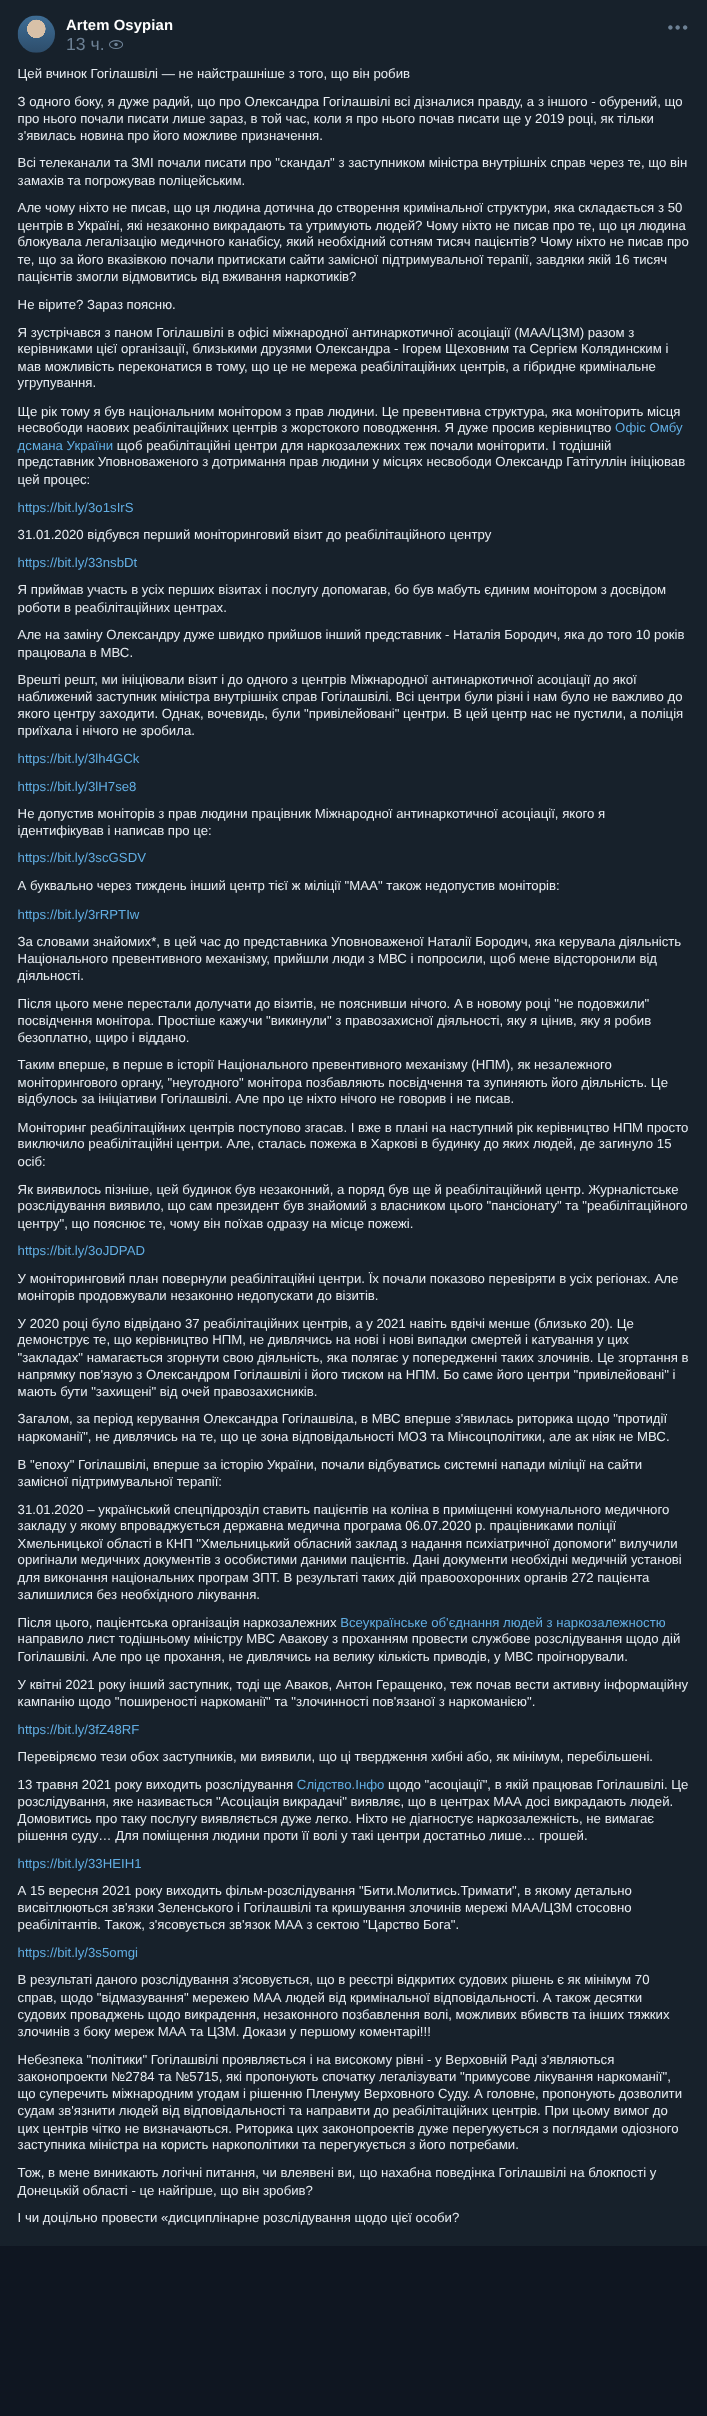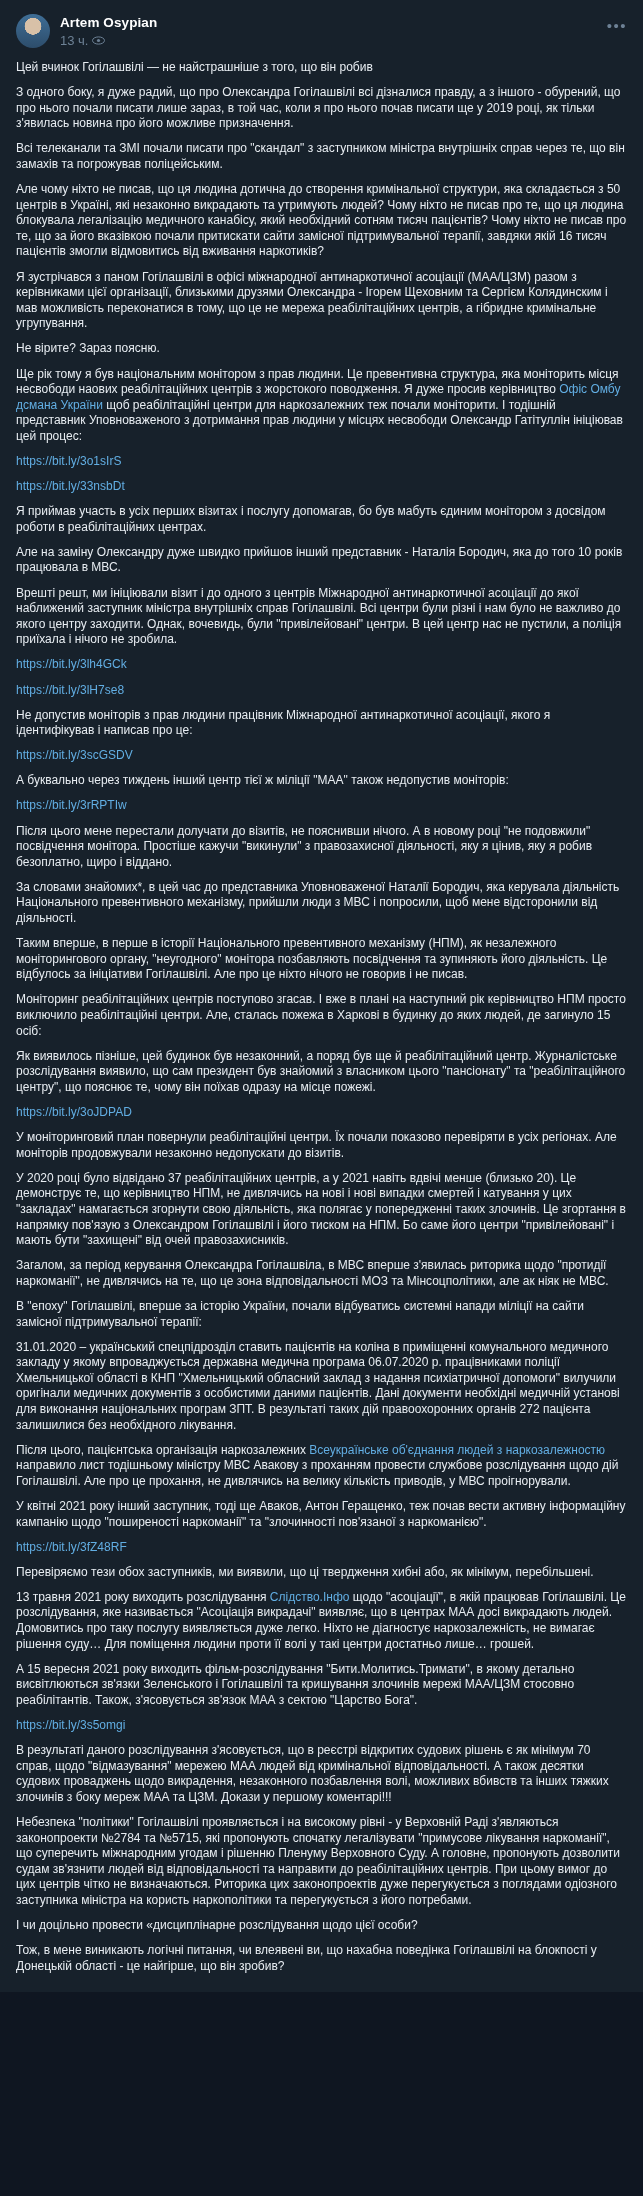--- a/index.html
+++ b/index.html
@@ -49,21 +49,21 @@
     padding-top: 1px;
   }
   .author-name {
     font-size: 13.5px;
     font-weight: bold;
     color: #ffffff;
     line-height: 16px;
     letter-spacing: .1px;
   }
   .post-meta {
-    font-size: 13px;
+    font-size: 16px;
     color: #6d8195;
     line-height: 15px;
     margin-top: 2px;
     display: flex;
     align-items: center;
     gap: 4px;
   }
   .eye-icon svg { display: block; }
   .more-btn {
     position: absolute;
@@ -112,50 +112,52 @@
         </span>
       </div>
     </div>
     <div class="more-btn">•••</div>
   </div>
   <div class="body" id="post-body">
       <p>Цей вчинок Гогілашвілі — не найстрашніше з того, що він робив</p>
       <p>З одного боку, я дуже радий, що про Олександра Гогілашвілі всі дізналися правду, а з іншого - обурений, що про нього почали писати лише зараз, в той час, коли я про нього почав писати ще у 2019 році, як тільки з'явилась новина про його можливе призначення.</p>
       <p>Всі телеканали та ЗМІ почали писати про "скандал" з заступником міністра внутрішніх справ через те, що він замахів та погрожував поліцейським.</p>
       <p>Але чому ніхто не писав, що ця людина дотична до створення кримінальної структури, яка складається з 50 центрів в Україні, які незаконно викрадають та утримують людей? Чому ніхто не писав про те, що ця людина блокувала легалізацію медичного канабісу, який необхідний сотням тисяч пацієнтів? Чому ніхто не писав про те, що за його вказівкою почали притискати сайти замісної підтримувальної терапії, завдяки якій 16 тисяч пацієнтів змогли відмовитись від вживання наркотиків?</p>
+      <p>Не вірите? Зараз поясню.</p>
       <p>Я зустрічався з паном Гогілашвілі в офісі міжнародної антинаркотичної асоціації (МАА/ЦЗМ) разом з керівниками цієї організації, близькими друзями Олександра - Ігорем Щеховним та Сергієм Колядинским і мав можливість переконатися в тому, що це не мережа реабілітаційних центрів, а гібридне кримінальне угрупування.</p>
-      <p>Не вірите? Зараз поясню.</p>
       <p>Ще рік тому я був національним монітором з прав людини. Це превентивна структура, яка моніторить місця несвободи наових реабілітаційних центрів з жорстокого поводження. Я дуже просив керівництво <a class="lnk" href="#">Офіс Омбудсмана України</a> щоб реабілітаційні центри для наркозалежних теж почали моніторити. І тодішній представник Уповноваженого з дотримання прав людини у місцях несвободи Олександр Гатітуллін ініціював цей процес:</p>
       <p><a class="lnk" href="#">https://bit.ly/3o1sIrS</a></p>
+      <p>31.01.2020 відбувся перший моніторинговий візит до реабілітаційного центру</p>
       <p><a class="lnk" href="#">https://bit.ly/33nsbDt</a></p>
       <p>Я приймав участь в усіх перших візитах і послугу допомагав, бо був мабуть єдиним монітором з досвідом роботи в реабілітаційних центрах.</p>
       <p>Але на заміну Олександру дуже швидко прийшов інший представник - Наталія Бородич, яка до того 10 років працювала в МВС.</p>
       <p>Врешті решт, ми ініціювали візит і до одного з центрів Міжнародної антинаркотичної асоціації до якої наближений заступник міністра внутрішніх справ Гогілашвілі. Всі центри були різні і нам було не важливо до якого центру заходити. Однак, вочевидь, були "привілейовані" центри. В цей центр нас не пустили, а поліція приїхала і нічого не зробила.</p>
       <p><a class="lnk" href="#">https://bit.ly/3lh4GCk</a></p>
       <p><a class="lnk" href="#">https://bit.ly/3lH7se8</a></p>
       <p>Не допустив моніторів з прав людини працівник Міжнародної антинаркотичної асоціації, якого я ідентифікував і написав про це:</p>
       <p><a class="lnk" href="#">https://bit.ly/3scGSDV</a></p>
       <p>А буквально через тиждень інший центр тієї ж міліції "МАА" також недопустив моніторів:</p>
       <p><a class="lnk" href="#">https://bit.ly/3rRPTIw</a></p>
+      <p>За словами знайомих*, в цей час до представника Уповноваженої Наталії Бородич, яка керувала діяльність Національного превентивного механізму, прийшли люди з МВС і попросили, щоб мене відсторонили від діяльності.</p>
       <p>Після цього мене перестали долучати до візитів, не пояснивши нічого. А в новому році "не подовжили" посвідчення монітора. Простіше кажучи "викинули" з правозахисної діяльності, яку я цінив, яку я робив безоплатно, щиро і віддано.</p>
-      <p>За словами знайомих*, в цей час до представника Уповноваженої Наталії Бородич, яка керувала діяльність Національного превентивного механізму, прийшли люди з МВС і попросили, щоб мене відсторонили від діяльності.</p>
       <p>Таким вперше, в перше в історії Національного превентивного механізму (НПМ), як незалежного моніторингового органу, "неугодного" монітора позбавляють посвідчення та зупиняють його діяльність. Це відбулось за ініціативи Гогілашвілі. Але про це ніхто нічого не говорив і не писав.</p>
       <p>Моніторинг реабілітаційних центрів поступово згасав. І вже в плані на наступний рік керівництво НПМ просто виключило реабілітаційні центри. Але, сталась пожежа в Харкові в будинку до яких людей, де загинуло 15 осіб:</p>
       <p>Як виявилось пізніше, цей будинок був незаконний, а поряд був ще й реабілітаційний центр. Журналістське розслідування виявило, що сам президент був знайомий з власником цього "пансіонату" та "реабілітаційного центру", що пояснює те, чому він поїхав одразу на місце пожежі.</p>
       <p><a class="lnk" href="#">https://bit.ly/3oJDPAD</a></p>
       <p>У моніторинговий план повернули реабілітаційні центри. Їх почали показово перевіряти в усіх регіонах. Але моніторів продовжували незаконно недопускати до візитів.</p>
       <p>У 2020 році було відвідано 37 реабілітаційних центрів, а у 2021 навіть вдвічі менше (близько 20). Це демонструє те, що керівництво НПМ, не дивлячись на нові і нові випадки смертей і катування у цих "закладах" намагається згорнути свою діяльність, яка полягає у попередженні таких злочинів. Це згортання в напрямку пов'язую з Олександром Гогілашвілі і його тиском на НПМ. Бо саме його центри "привілейовані" і мають бути "захищені" від очей правозахисників.</p>
       <p>Загалом, за період керування Олександра Гогілашвіла, в МВС вперше з'явилась риторика щодо "протидії наркоманії", не дивлячись на те, що це зона відповідальності МОЗ та Мінсоцполітики, але ак ніяк не МВС.</p>
       <p>В "епоху" Гогілашвілі, вперше за історію України, почали відбуватись системні напади міліції на сайти замісної підтримувальної терапії:</p>
       <p>31.01.2020 – український спецпідрозділ ставить пацієнтів на коліна в приміщенні комунального медичного закладу у якому впроваджується державна медична програма 06.07.2020 р. працівниками поліції Хмельницької області в КНП "Хмельницький обласний заклад з надання психіатричної допомоги" вилучили оригінали медичних документів з особистими даними пацієнтів. Дані документи необхідні медичній установі для виконання національних програм ЗПТ. В результаті таких дій правоохоронних органів 272 пацієнта залишилися без необхідного лікування.</p>
       <p>Після цього, пацієнтська організація наркозалежних <a class="lnk" href="#">Всеукраїнське об'єднання людей з наркозалежностю</a> направило лист тодішньому міністру МВС Авакову з проханням провести службове розслідування щодо дій Гогілашвілі. Але про це прохання, не дивлячись на велику кількість приводів, у МВС проігнорували.</p>
       <p>У квітні 2021 року інший заступник, тоді ще Аваков, Антон Геращенко, теж почав вести активну інформаційну кампанію щодо "поширеності наркоманії" та "злочинності пов'язаної з наркоманією".</p>
       <p><a class="lnk" href="#">https://bit.ly/3fZ48RF</a></p>
       <p>Перевіряємо тези обох заступників, ми виявили, що ці твердження хибні або, як мінімум, перебільшені.</p>
       <p>13 травня 2021 року виходить розслідування <a class="lnk" href="#">Слідство.Інфо</a> щодо "асоціації", в якій працював Гогілашвілі. Це розслідування, яке називається "Асоціація викрадачі" виявляє, що в центрах МАА досі викрадають людей. Домовитись про таку послугу виявляється дуже легко. Ніхто не діагностує наркозалежність, не вимагає рішення суду… Для поміщення людини проти її волі у такі центри достатньо лише… грошей.</p>
+      <p><a class="lnk" href="#">https://bit.ly/33HEIH1</a></p>
       <p>А 15 вересня 2021 року виходить фільм-розслідування "Бити.Молитись.Тримати", в якому детально висвітлюються зв'язки Зеленського і Гогілашвілі та кришування злочинів мережі МАА/ЦЗМ стосовно реабілітантів. Також, з'ясовується зв'язок МАА з сектою "Царство Бога".</p>
       <p><a class="lnk" href="#">https://bit.ly/3s5omgi</a></p>
       <p>В результаті даного розслідування з'ясовується, що в реєстрі відкритих судових рішень є як мінімум 70 справ, щодо "відмазування" мережею МАА людей від кримінальної відповідальності. А також десятки судових проваджень щодо викрадення, незаконного позбавлення волі, можливих вбивств та інших тяжких злочинів з боку мереж МАА та ЦЗМ. Докази у першому коментарі!!!</p>
       <p>Небезпека "політики" Гогілашвілі проявляється і на високому рівні - у Верховній Раді з'являються законопроекти №2784 та №5715, які пропонують спочатку легалізувати "примусове лікування наркоманії", що суперечить міжнародним угодам і рішенню Пленуму Верховного Суду. А головне, пропонують дозволити судам зв'язнити людей від відповідальності та направити до реабілітаційних центрів. При цьому вимог до цих центрів чітко не визначаються. Риторика цих законопроектів дуже перегукується з поглядами одіозного заступника міністра на користь наркополітики та перегукується з його потребами.</p>
+      <p>Тож, в мене виникають логічні питання, чи влеявені ви, що нахабна поведінка Гогілашвілі на блокпості у Донецькій області - це найгірше, що він зробив?</p>
       <p>І чи доцільно провести «дисциплінарне розслідування щодо цієї особи?</p>
-      <p>Тож, в мене виникають логічні питання, чи влеявені ви, що нахабна поведінка Гогілашвілі на блокпості у Донецькій області - це найгірше, що він зробив?</p>
     </div>
 </div>
 
 </body></html>

